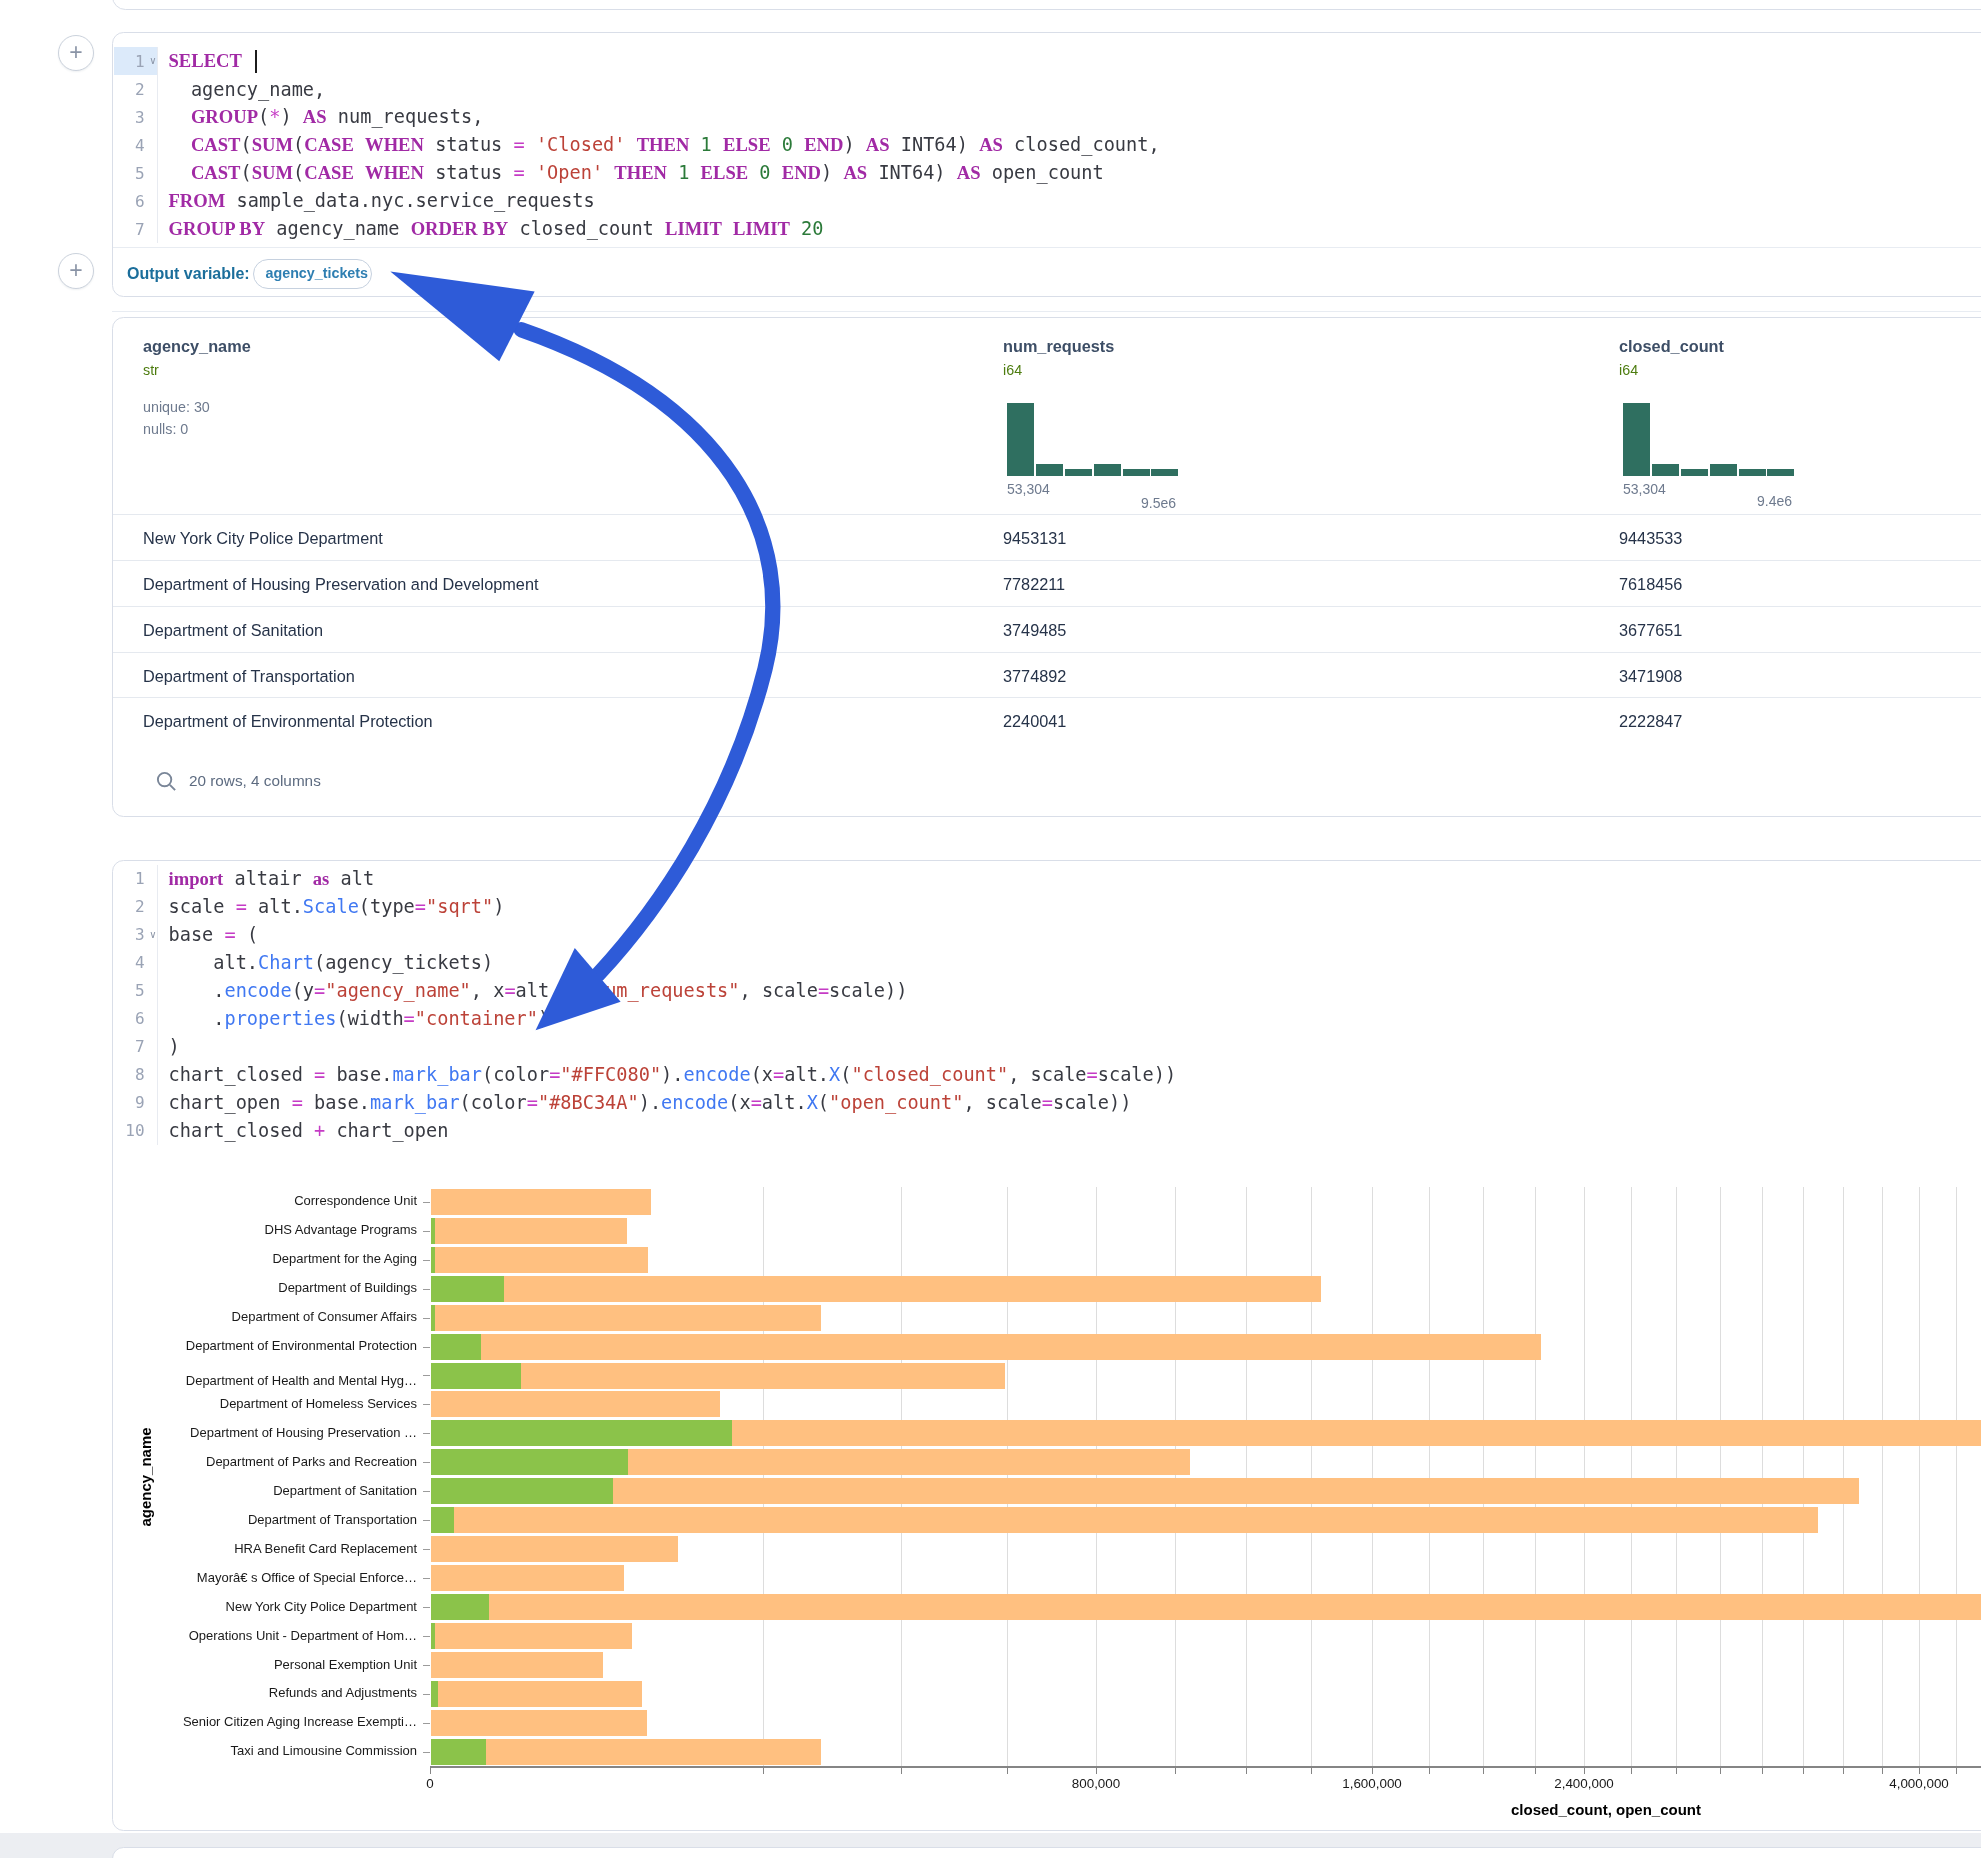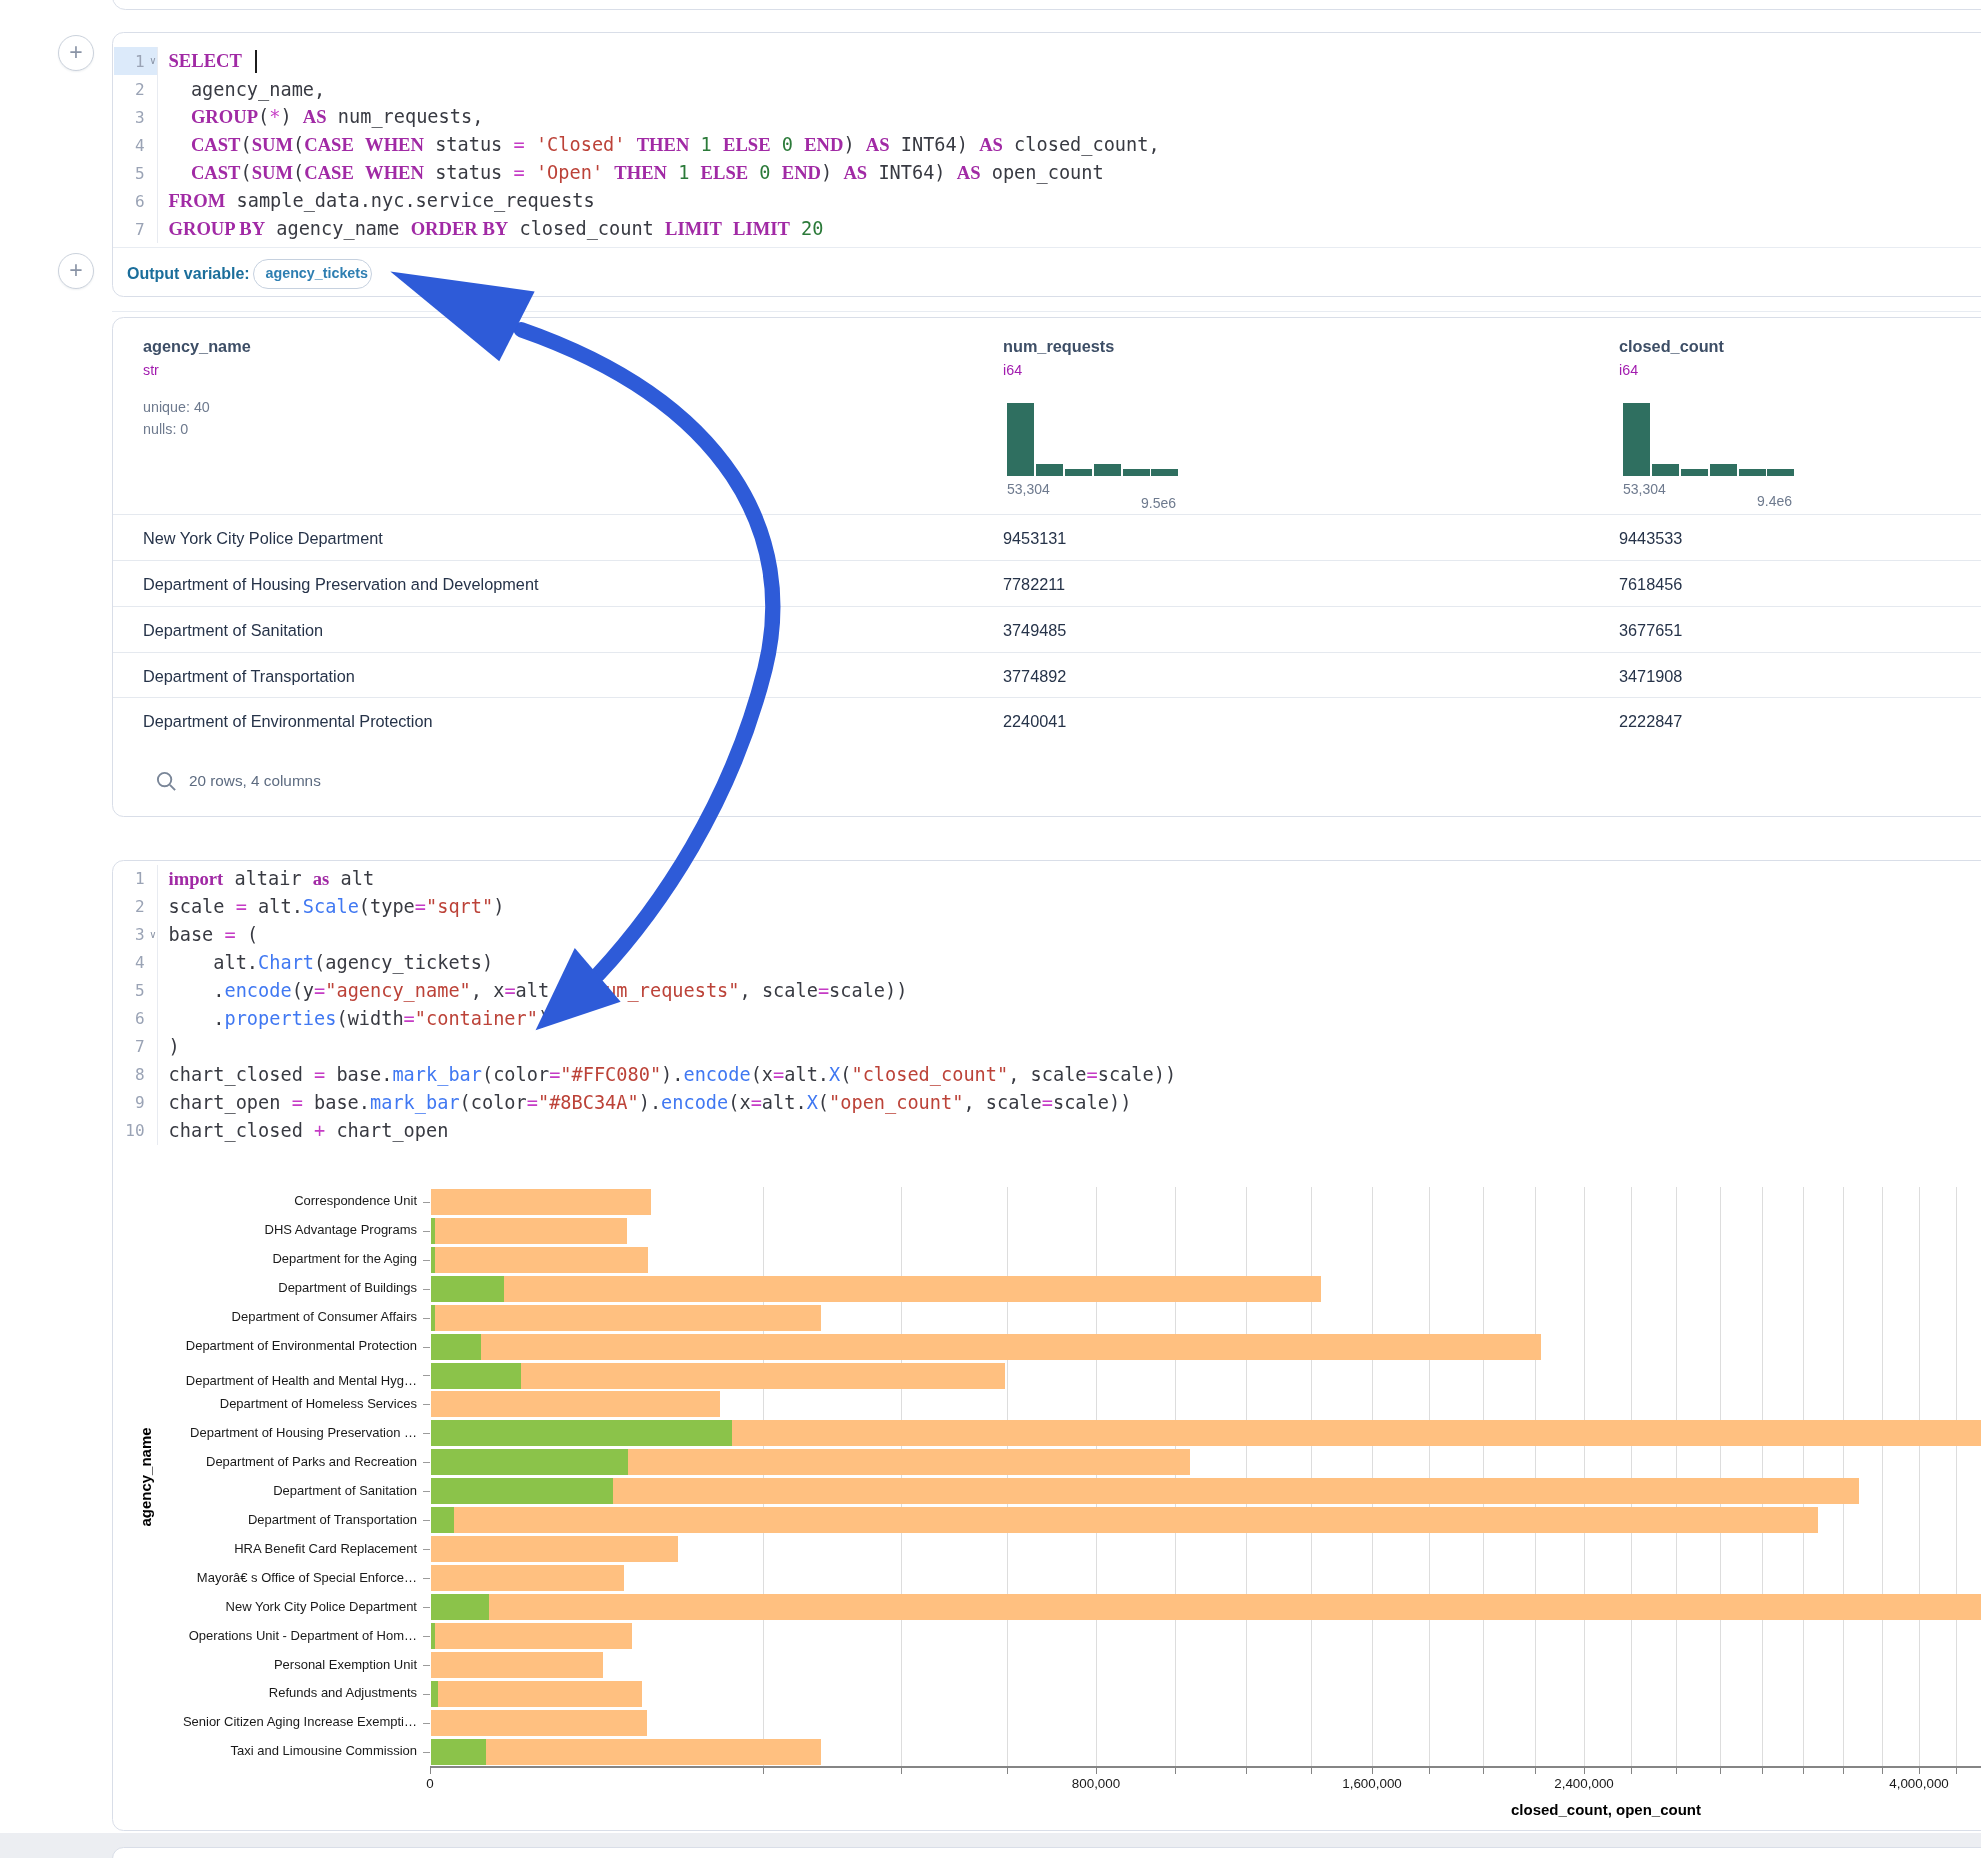--- a/index.html
+++ b/index.html
@@ -32,21 +32,21 @@
             text-align:center;box-shadow:0 1px 1.9px rgba(40,60,90,.08);cursor:pointer;}
   
   .out-label{position:absolute;left:127px;top:265px;font-size:16px;font-weight:bold;color:#1B6E9B;}
   .pill{position:absolute;left:253px;top:259px;width:119px;height:30px;box-sizing:border-box;
         border:1.4px solid #C6D1DF;border-radius:15.3px;background:#fff;color:#2F7FB2;
         font-size:14.3px;font-weight:bold;line-height:27px;padding-left:11.5px;
         overflow:hidden;white-space:nowrap;}
   .divline{position:absolute;height:1px;background:#E8ECF2;}
   
   .th-name{font-size:16.3px;font-weight:bold;color:#3D4E66;}
-  .th-type{font-size:14.3px;color:#a21caf;margin-top:5.7px;}
+  .th-type{font-size:14.3px;color:#4d7c0f;margin-top:5.7px;}
   .th-stat{font-size:14.3px;color:#6E7A8E;}
   .hist{position:absolute;display:flex;align-items:flex-end;gap:1.9px;height:73px;}
   .hist i{display:block;width:27px;background:#2F6F60;}
   .hist-lab{position:absolute;font-size:14px;color:#6E7A8E;}
   .trow{position:absolute;left:0;right:0;height:46px;border-top:1px solid #E5E9EF;}
   .trow .c{position:absolute;top:50%;transform:translateY(-50%);font-size:16.3px;color:#263349;}
   .tfoot{position:absolute;left:0;right:0;bottom:0;height:73px;}
   .tfoot .txt{position:absolute;left:76px;top:29px;font-size:15.3px;color:#5D6B80;}
   
   .ylab{position:absolute;font-size:13px;color:#1a1a1a;text-align:right;white-space:nowrap;}
@@ -99,21 +99,21 @@
 <div class="out-label">Output variable:</div>
 <div class="pill">agency_tickets</div>
 <div class="divline" style="left:112px;width:1870px;top:311px;"></div>
 
 <div class="card" style="left:112px;top:317px;width:1886px;height:498px;overflow:hidden;">
 
   <div class="abs" style="left:30px;top:19px;">
     <div class="th-name">agency_name</div>
     <div class="th-type">str</div>
   </div>
-  <div class="th-stat abs" style="left:30px;top:81px;">unique: 40</div>
+  <div class="th-stat abs" style="left:30px;top:81px;">unique: 30</div>
   <div class="th-stat abs" style="left:30px;top:103px;">nulls: 0</div>
 
   <div class="abs" style="left:890px;top:19px;">
     <div class="th-name">num_requests</div>
     <div class="th-type">i64</div>
   </div>
   <div class="hist" id="hist-num" style="left:894px;top:85px;">
       <i style="height: 73px; background: rgb(47, 111, 96);"></i>
       <i style="height: 12.4px; background: rgb(47, 111, 96);"></i>
       <i style="height: 6.7px; background: rgb(47, 111, 96);"></i>

